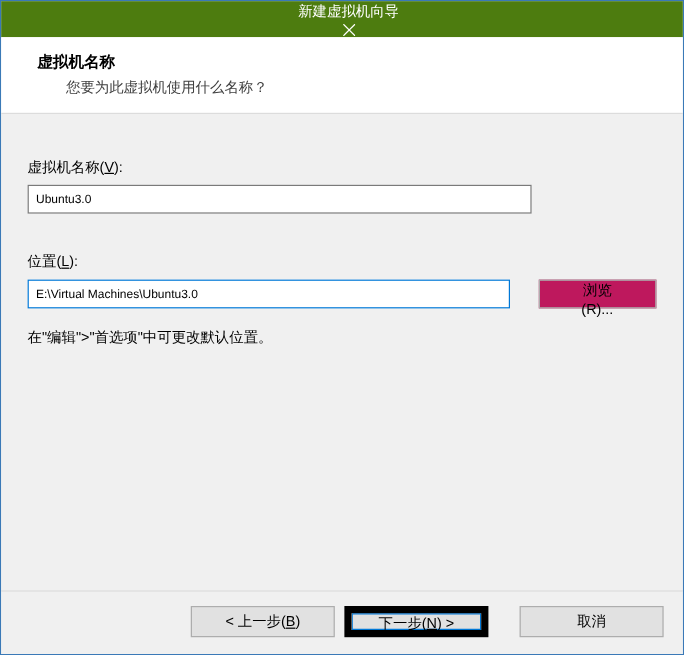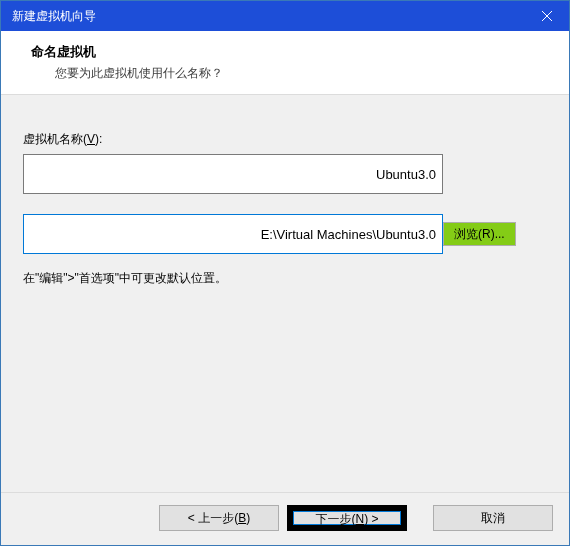--- a/index.html
+++ b/index.html
@@ -14,26 +14,27 @@
     .window {
       width: 570px;
       height: 546px;
       background: #f0f0f0;
       border: 1px solid #3a79b7;
       display: flex;
       flex-direction: column;
     }
     .titlebar {
       height: 30px;
-      background: #1d4ed8;
+      background: #4d7c0f;
       color: #fff;
       display: flex;
       align-items: center;
       justify-content: space-between;
       padding-left: 11px;
+      flex-direction: column;
     }
     .titlebar-title { font-size: 12px; }
     .titlebar-close {
       width: 45px;
       height: 30px;
       display: flex;
       align-items: center;
       justify-content: center;
       cursor: pointer;
     }
@@ -47,39 +48,38 @@
     .header-sub { font-size: 12px; padding-left: 24px; color: #404040; }
     .content {
       flex: 1;
       padding: 24px 22px 10px 22px;
       background: #f0f0f0;
     }
     .field-label { font-size: 12px; margin-bottom: 6px; margin-top: 12px; }
     .field-label .ul { text-decoration: underline; }
     .text-input {
       width: 420px;
-      height: 40px;
+      height: 24px;
       border: 1px solid #7a7a7a;
       background: #fff;
       padding: 2px 6px;
-      font-size: 13px;
+      font-size: 10px;
       font-family: inherit;
       outline: none;
-      text-align: right;
     }
     .text-input.focused {
       border: 1px solid #0078d7;
       width: 420px;
     }
-    .row-loc { display: flex; align-items: center; gap: 0; }
+    .row-loc { display: flex; align-items: center; gap: 24px; }
     .browse-btn {
       height: 24px;
-      padding: 0 10px;
+      padding: 0 24px;
       border: 1px solid #adadad;
-      background: #84cc16;
+      background: #be185d;
       font-size: 12px;
       cursor: pointer;
       font-family: inherit;
     }
     .spacer-v { height: 20px; }
     .hint { font-size: 12px; margin-top: 16px; }
     .footer {
       border-top: 1px solid #dcdcdc;
       padding: 12px 16px 14px 16px;
       display: flex;
@@ -112,33 +112,36 @@
     <span class="titlebar-title">新建虚拟机向导</span>
     <div class="titlebar-close">
       <svg viewBox="0 0 10 10">
         <line x1="0" y1="0" x2="10" y2="10" stroke="#fff" stroke-width="1"></line>
         <line x1="10" y1="0" x2="0" y2="10" stroke="#fff" stroke-width="1"></line>
       </svg>
     </div>
   </div>
 
   <div class="header">
-    <div class="header-title">命名虚拟机</div>
+    <div class="header-title">虚拟机名称</div>
     <div class="header-sub">您要为此虚拟机使用什么名称？</div>
   </div>
 
   <div class="content">
 
     <div class="field-label">
       <span>虚拟机名称(</span><span class="ul">V</span><span>):</span>
     </div>
     <input type="text" class="text-input" value="Ubuntu3.0" style="">
 
     <div class="spacer-v"></div>
 
+    <div class="field-label">
+      <span>位置(</span><span class="ul">L</span><span>):</span>
+    </div>
     <div class="row-loc">
       <input type="text" class="text-input focused" value="E:\Virtual Machines\Ubuntu3.0" style="">
       <button class="browse-btn">
         <span>浏览(</span><span class="ul">R</span><span>)...</span>
       </button>
     </div>
 
     <div class="hint">在"编辑"&gt;"首选项"中可更改默认位置。</div>
 
   </div>

